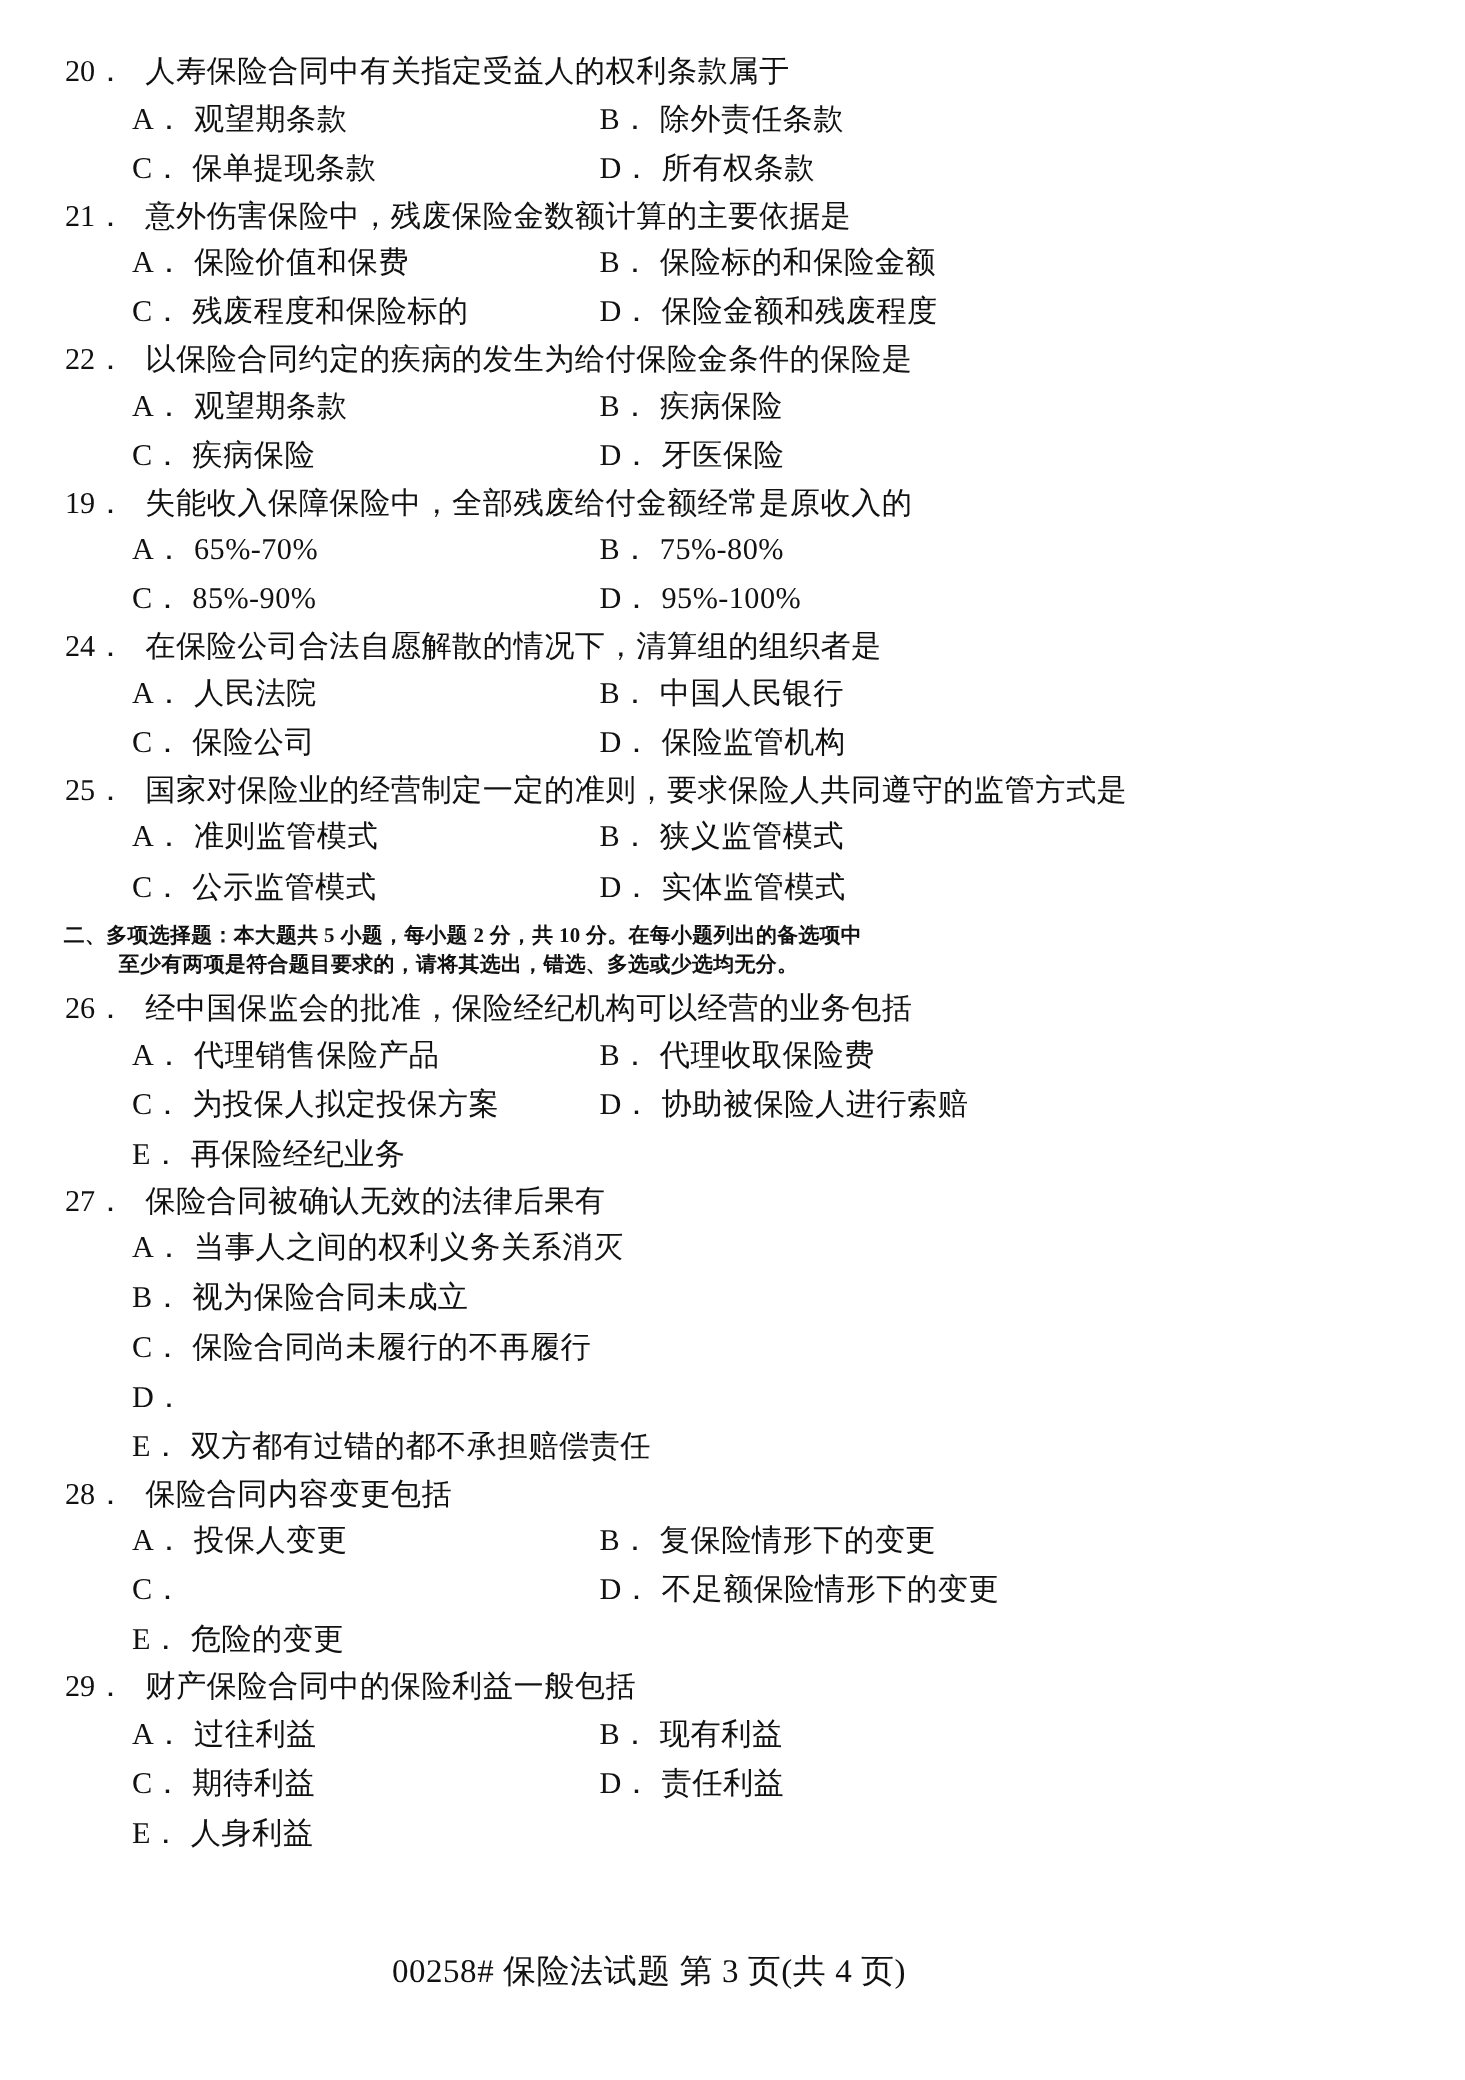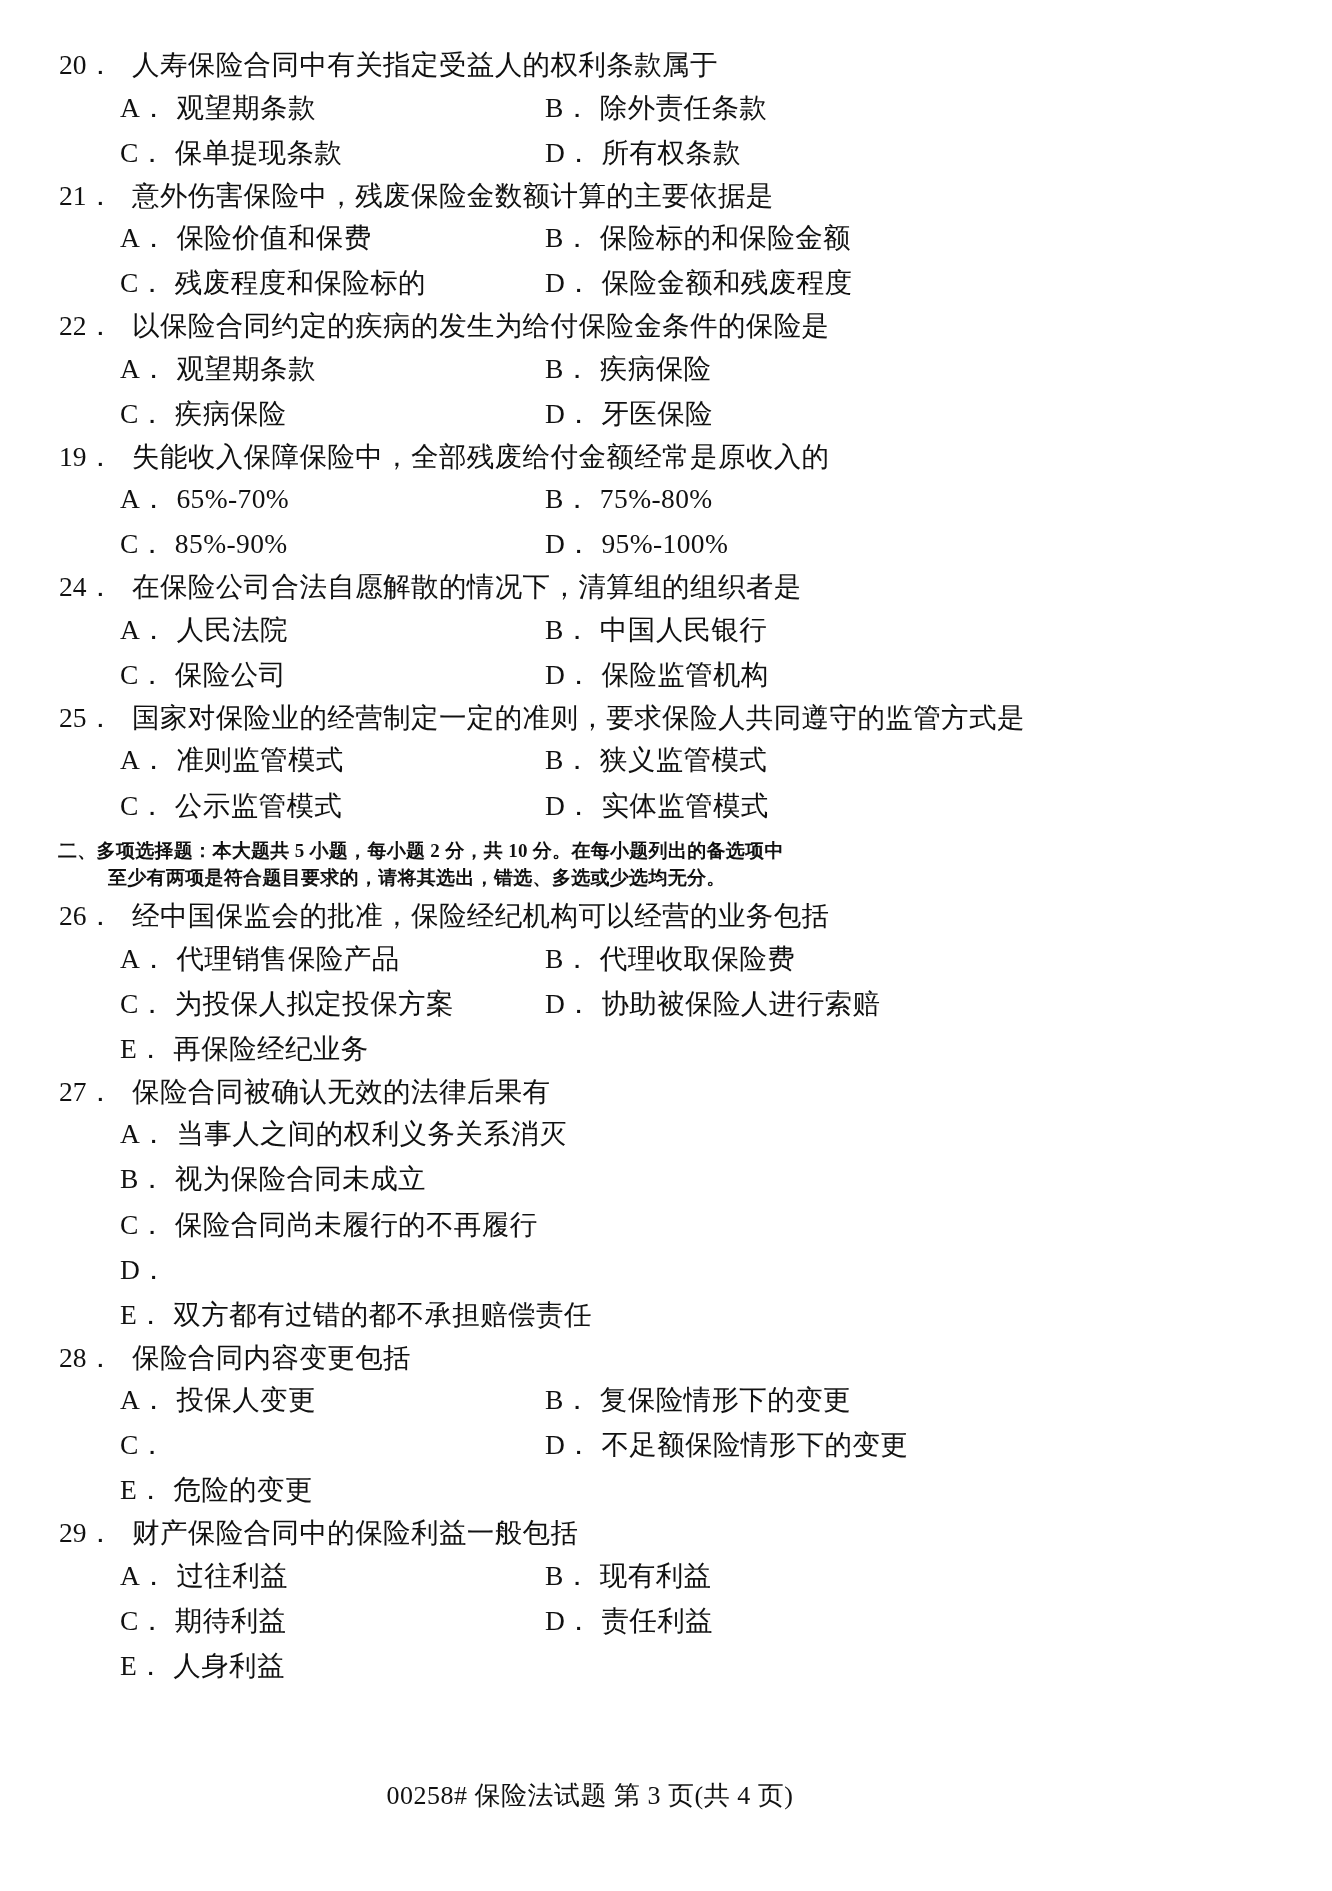--- a/index.html
+++ b/index.html
@@ -87,21 +87,21 @@
   .section-head .line1 { display: block; white-space: nowrap; }
   .section-head .line2 { display: block; padding-left: 50px; white-space: nowrap; }
 
   
   .footer {
     position: absolute;
     left: 0;
     right: 0;
     bottom: 78px;
     text-align: center;
-    font-size: 26px;
+    font-size: 30px;
     letter-spacing: 0.5px;
   }
 </style>
 </head>
 <body>
 
 <div class="page">
 
   <div class="q">
     <div class="q-stem">

